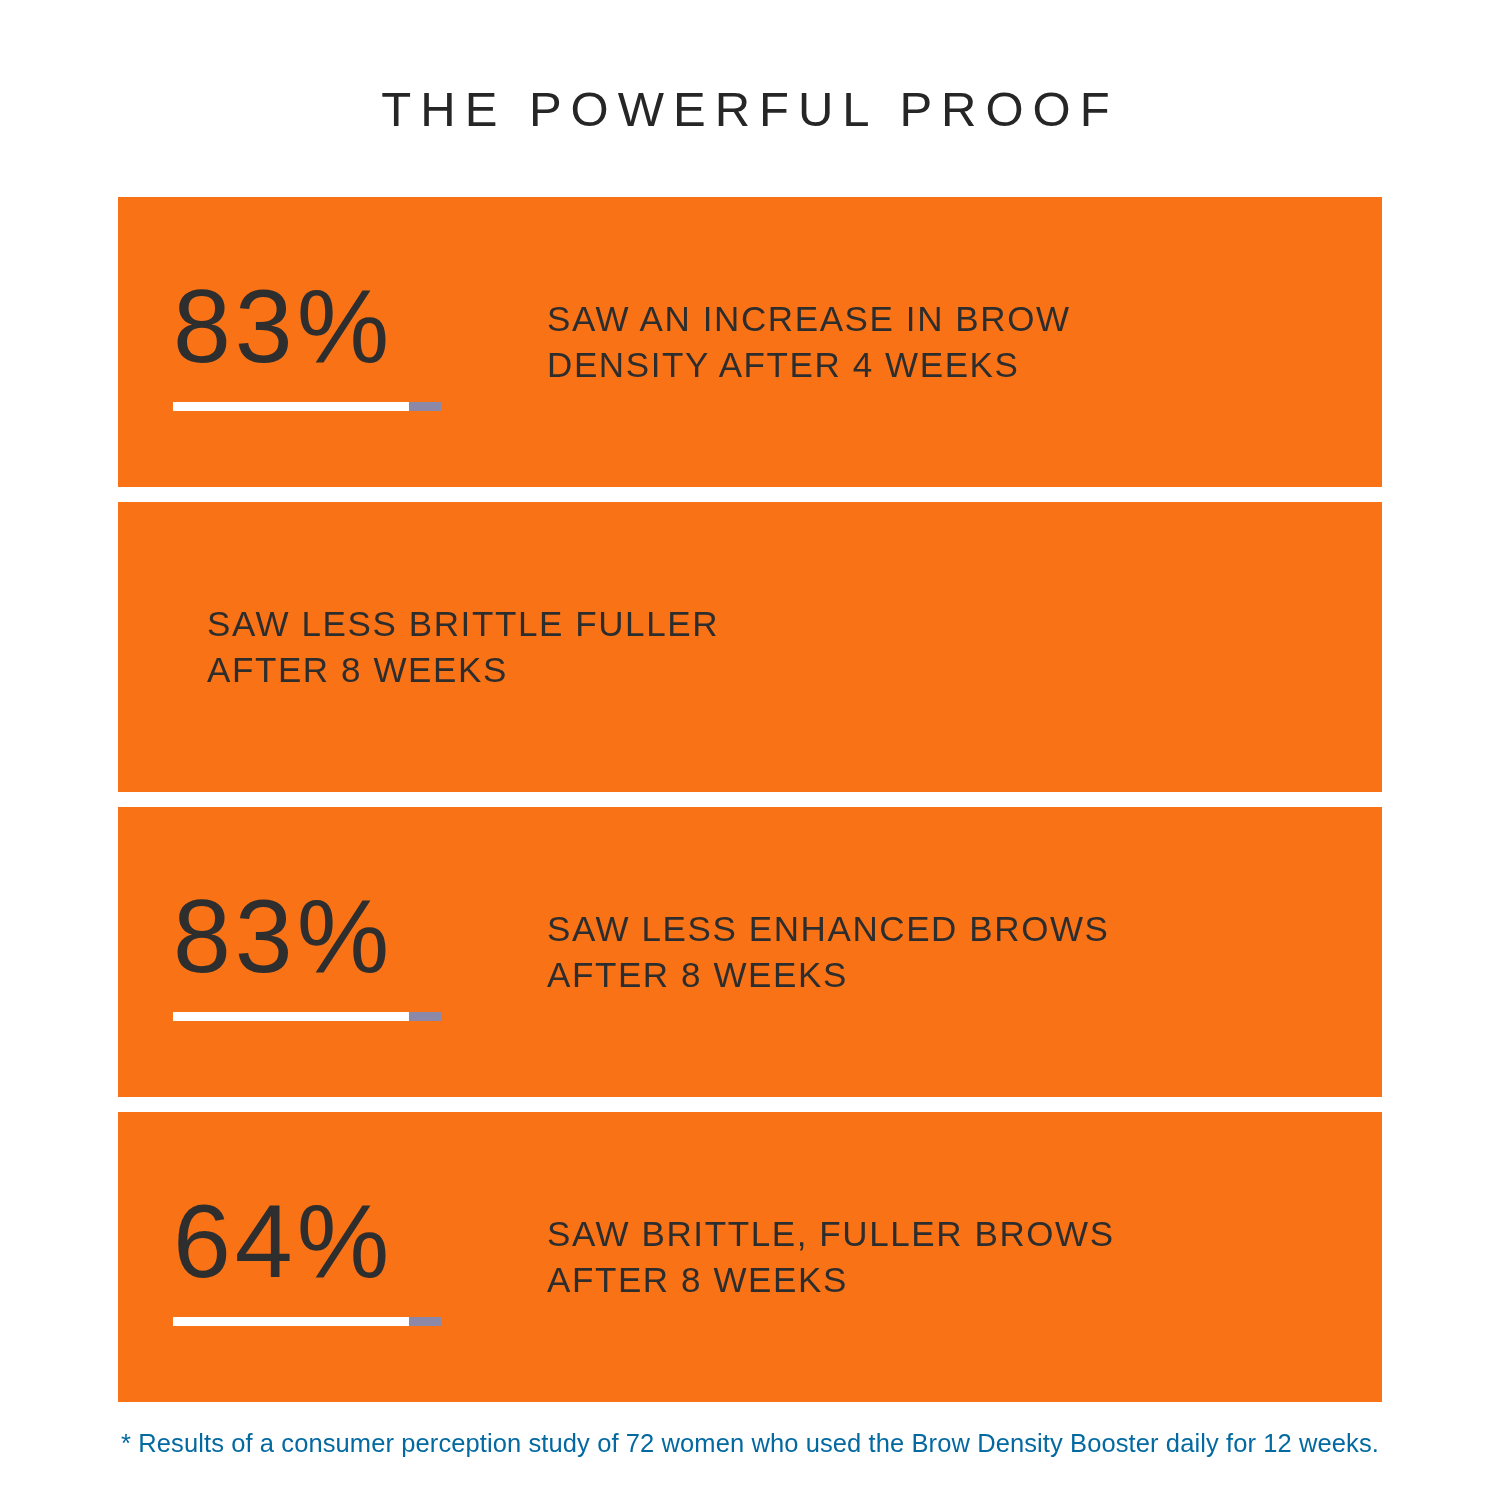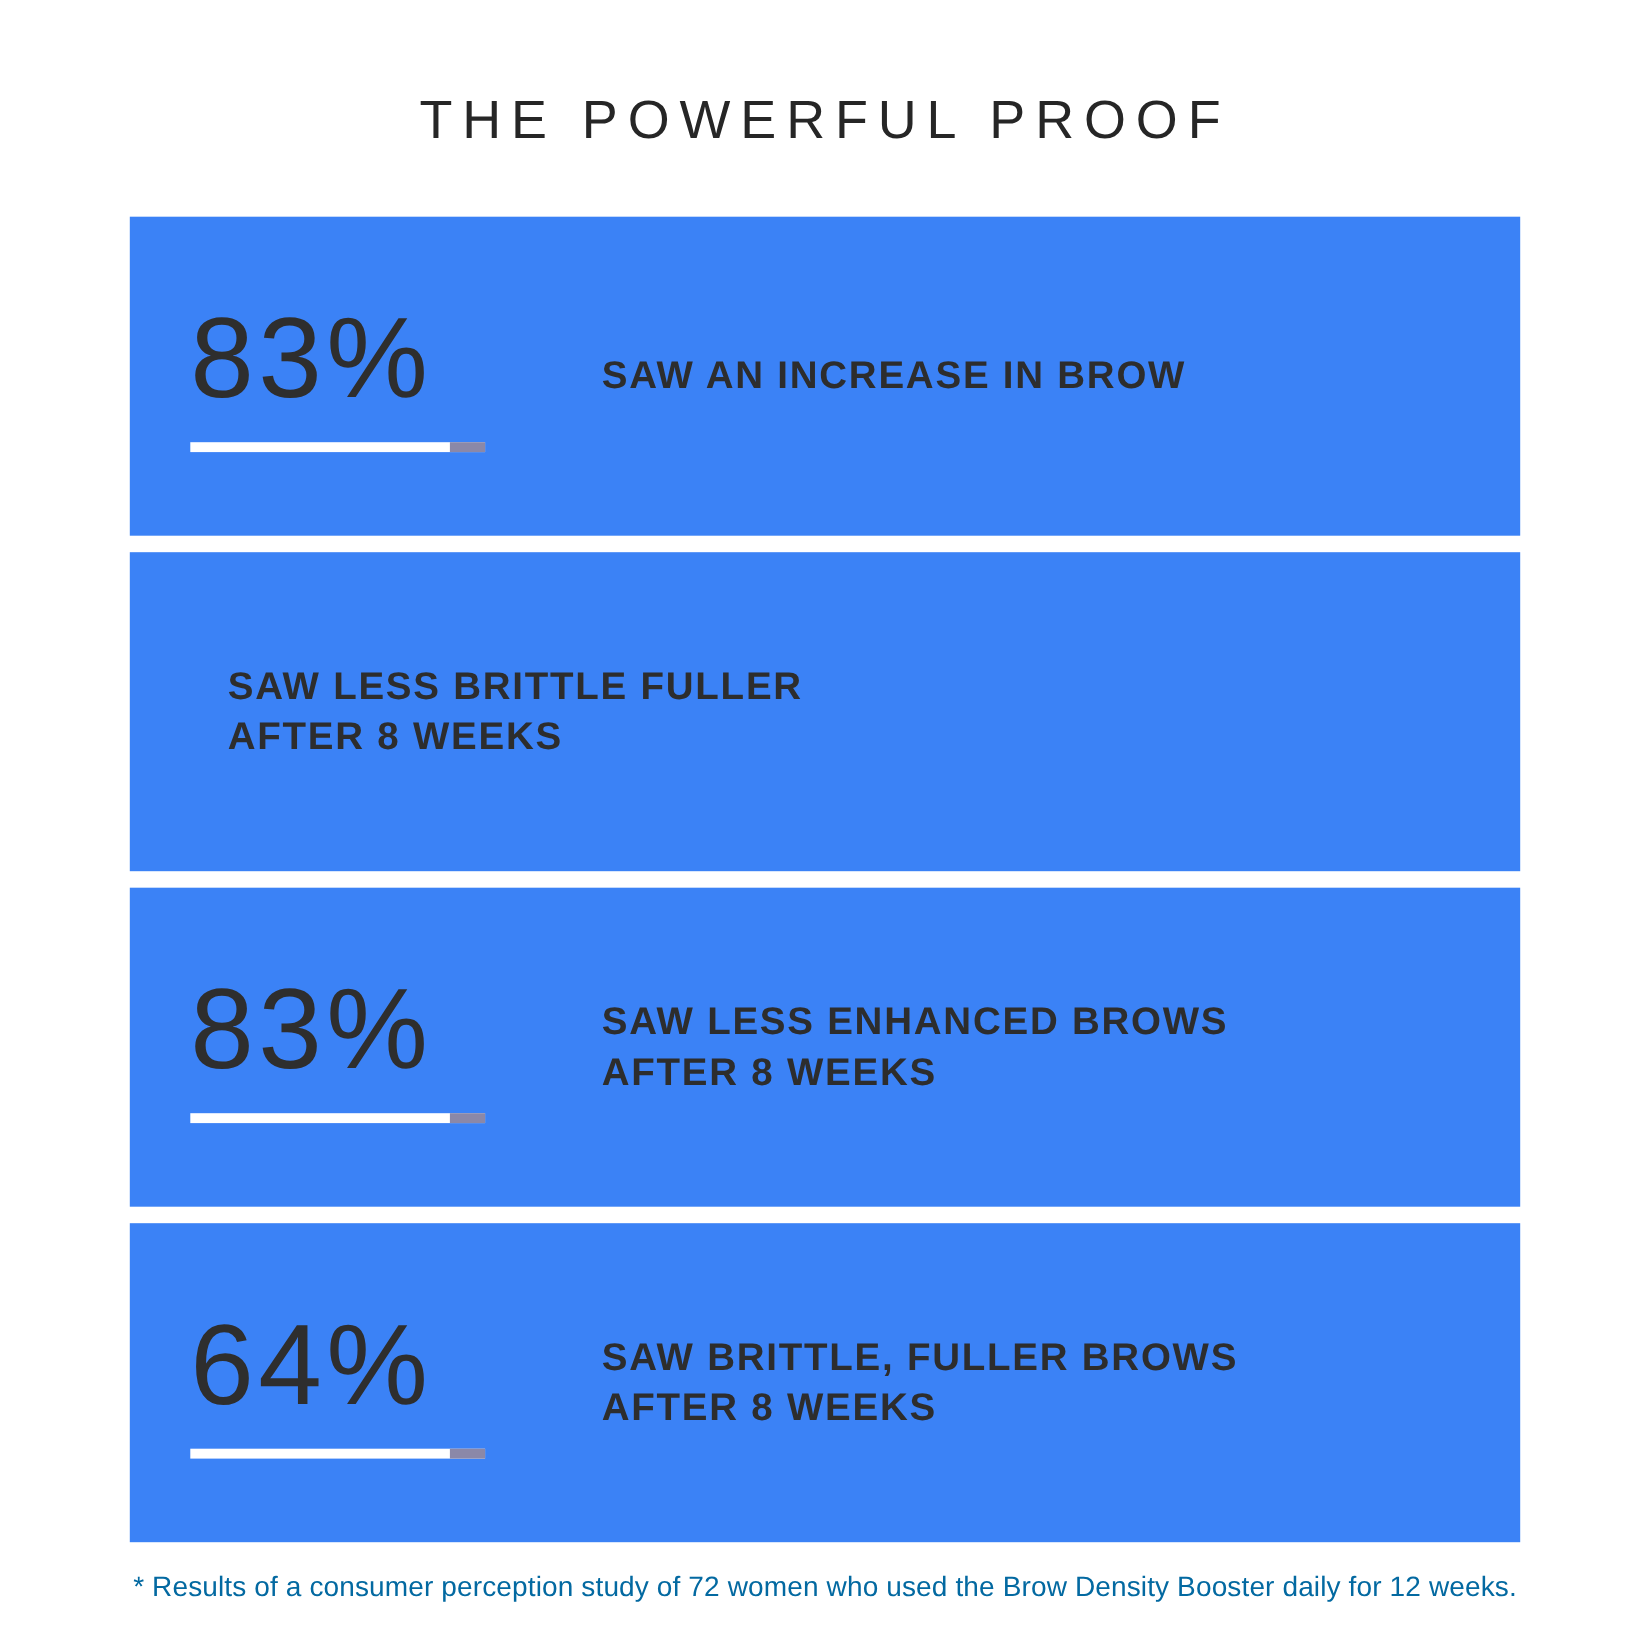--- a/index.html
+++ b/index.html
@@ -28,21 +28,21 @@
     color: #262626;
     padding-top: 85px;
     line-height: 1;
   }
   .stats {
     margin-top: 63px;
     padding: 0 118px;
     box-sizing: border-box;
   }
   .stat-row {
-    background: #3b82f6;
+    background: #f97316;
     height: 290px;
     margin-bottom: 15px;
     display: flex;
     align-items: center;
     box-sizing: border-box;
     padding-left: 55px;
   }
   .pct-block {
     width: 340px;
     flex: 0 0 340px;
@@ -73,21 +73,21 @@
     top: 0;
     height: 9px;
     width: 32px;
     background: #8b88a8;
   }
   .desc {
     font-size: 35px;
     line-height: 1.32;
     letter-spacing: 1.6px;
     color: #2d2d2d;
-    font-weight: 700;
+    font-weight: 400;
     padding-left: 34px;
   }
   .desc .line {
     display: block;
     white-space: nowrap;
   }
   .footnote {
     position: absolute;
     left: 0;
     right: 0;
@@ -109,20 +109,21 @@
 
     <div class="stat-row">
       <div class="pct-block">
         <div class="pct"><span>83</span><span class="sym">%</span></div>
         <div class="bar">
           <div class="tip"></div>
         </div>
       </div>
       <div class="desc">
         <span class="line">SAW AN INCREASE IN BROW</span>
+        <span class="line">DENSITY AFTER 4 WEEKS</span>
       </div>
     </div>
 
     <div class="stat-row">
       <div class="desc">
         <span class="line">SAW LESS BRITTLE FULLER</span>
         <span class="line">AFTER 8 WEEKS</span>
       </div>
     </div>
 

